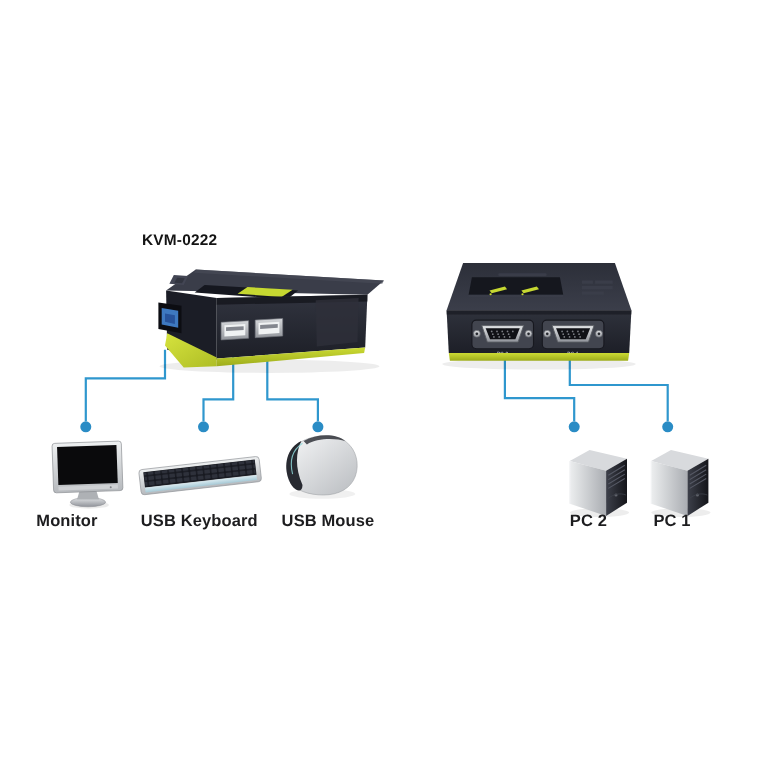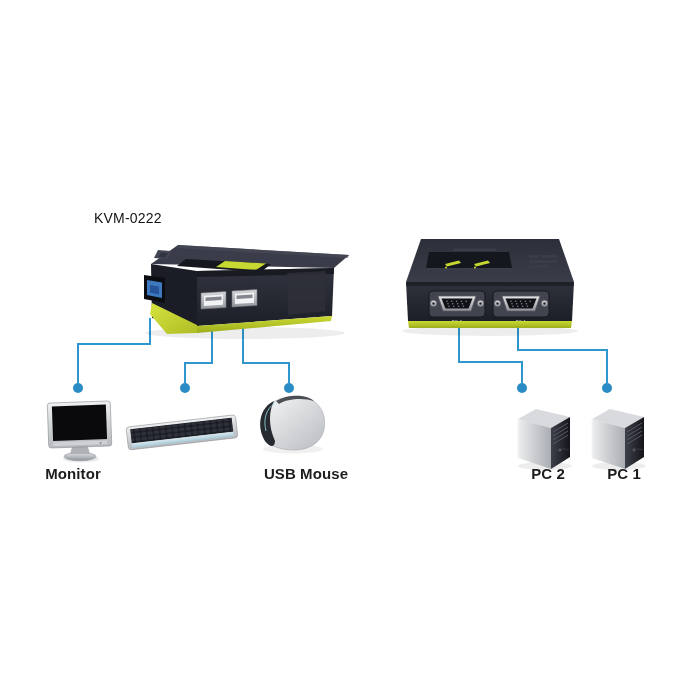--- a/index.html
+++ b/index.html
@@ -1,20 +1,20 @@
 <!DOCTYPE html>
 <html><head>
 <meta charset="utf-8">
 <style>
   html,body{margin:0;padding:0;background:#ffffff;}
   .canvas{position:relative;width:700px;height:700px;background:#ffffff;overflow:hidden;
           font-family:"Liberation Sans",sans-serif;}
   .canvas svg{position:absolute;left:0;top:0;}
-  .title{position:absolute;left:94px;top:210px;font-size:14px;font-weight:400;color:#141414;letter-spacing:.2px;}
-  .label{position:absolute;top:465px;font-size:15px;font-weight:700;color:#1d1d1f;text-align:center;letter-spacing:.1px;}
+  .title{position:absolute;left:129px;top:210px;font-size:14px;font-weight:700;color:#141414;letter-spacing:.2px;}
+  .label{position:absolute;top:465px;font-size:15px;font-weight:700;color:#1d1d1f;text-align:left;letter-spacing:.1px;}
   .portlabel{font:700 4.2px "Liberation Sans",sans-serif;fill:#c0c3cb;letter-spacing:.3px;}
 </style>
 </head>
 <body>
 
 <div class="canvas">
 
   <div class="title">KVM-0222</div>
 
   <svg width="700" height="700" viewBox="0 0 700 700">
@@ -258,16 +258,17 @@
           <path d="M553,440 L568,431"></path>
           <path d="M553,444 L568,435"></path>
       </g>
       <circle cx="560" cy="450" r="1.4" fill="#60636b"></circle>
       <path d="M553,453 C558,449 564,448 569,450" stroke="#3f424b" stroke-width="0.7" fill="none"></path>
       <path d="M518,419 L518,458" stroke="#f2f3f5" stroke-width="1"></path>
     </g>
   </svg>
 
   <div class="label" style="left:33px;width:80px">Monitor</div>
+  <div class="label" style="left:128px;width:120px">USB Keyboard</div>
   <div class="label" style="left:256px;width:100px">USB Mouse</div>
   <div class="label" style="left:518px;width:60px">PC 2</div>
   <div class="label" style="left:594px;width:60px">PC 1</div>
 </div>
 
 </body></html>

